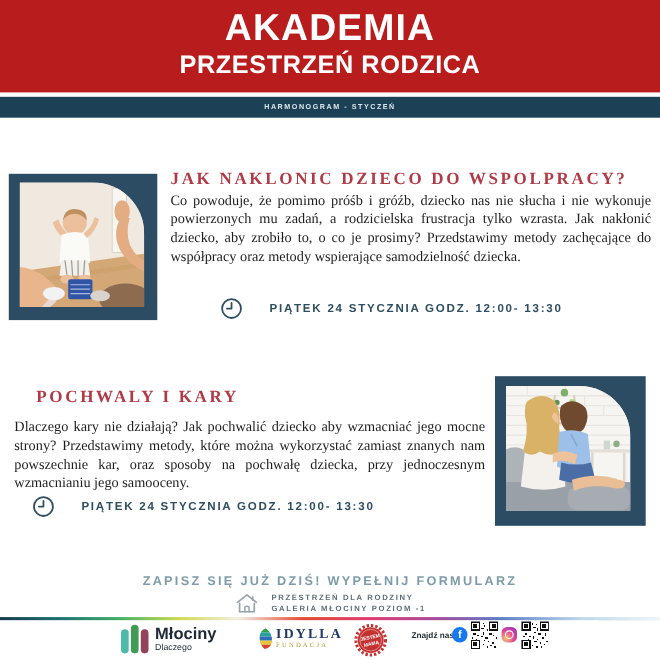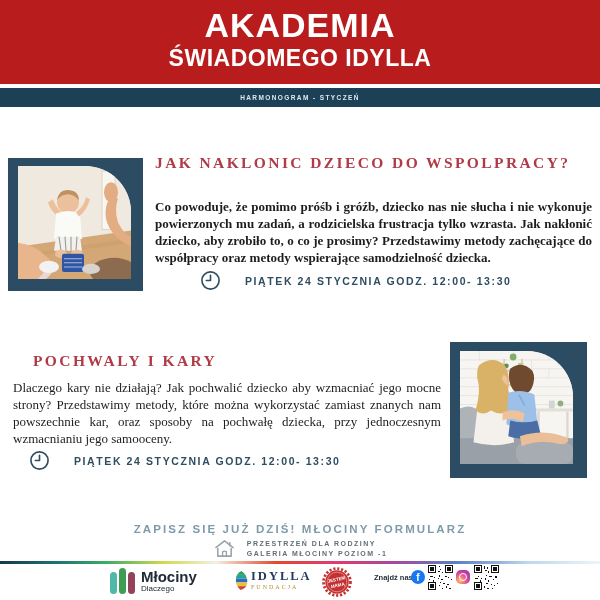--- a/index.html
+++ b/index.html
@@ -24,21 +24,21 @@
   .p2{left:450px;top:342px;width:137px;height:136px;}
   .p2 .photo{left:10px;top:9px;right:14px;bottom:14px;}
 
   
   .sec-title{position:absolute;font-family:"Liberation Serif",serif;font-weight:bold;
              color:#B13A47;font-size:15.5px;letter-spacing:2.4px;white-space:nowrap;}
   .t1{left:155px;top:154px;}
   .t2{left:13px;top:352px;margin-left:20px;}
   .sec-body{position:absolute;font-family:"Liberation Serif",serif;font-size:13px;
             line-height:17px;color:#1d1d1d;text-align:justify;}
-  .b1{left:155px;top:198px;width:437px;font-weight:bold;}
+  .b1{left:155px;top:173px;width:437px;}
   .b2{left:13px;top:379px;width:428px;}
 
   .schedule{position:absolute;display:flex;align-items:center;gap:24px;color:#2E4D60;
             font-weight:bold;font-size:10.5px;letter-spacing:1.6px;white-space:nowrap;}
   .s1{left:200px;top:270px;}
   .s2{left:29px;top:450px;}
   .clock{width:21px;height:21px;flex:0 0 auto;}
 
   
   .cta{position:absolute;top:523px;left:0;width:600px;text-align:center;color:#7E9BAA;
@@ -79,21 +79,21 @@
   .qr2{left:474px;top:1px;}
   .qr svg{width:100%;height:100%;}
 </style>
 </head>
 <body>
 
 <div class="canvas">
 
   <div class="hero">
     <div class="hero-title">AKADEMIA</div>
-    <div class="hero-subtitle">ŚWIADOMEGO IDYLLA</div>
+    <div class="hero-subtitle">PRZESTRZEŃ RODZICA</div>
   </div>
   <div class="band">
     <span>HARMONOGRAM - STYCZEŃ</span>
   </div>
 
   <div class="photo-card p1">
     <div class="photo">
       <svg viewBox="0 0 113 112" preserveAspectRatio="none">
         <rect width="113" height="112" fill="#efe9df"></rect>
         <rect x="84" y="5" width="13" height="58" fill="#f8f6f1" stroke="#dcd5c8" stroke-width="1"></rect>
@@ -175,21 +175,21 @@
         <path d="M50,42 Q64,38 77,44 L80,72 Q64,80 48,74 Z" fill="#9cc0e8"></path>
         <path d="M61,44 l6,11" stroke="#7fa8d4" stroke-width="1.4" fill="none"></path>
         <path d="M44,62 Q56,57 67,63 L65,72 Q54,66 44,70 Z" fill="#eec39c"></path>
         <path d="M52,70 Q66,74 80,70 L84,86 Q66,92 50,86 Z" fill="#4b6da6"></path>
         <path d="M62,86 Q84,79 104,85 Q110,88 104,94 Q82,89 64,96 Z" fill="#eabf97"></path>
         <ellipse cx="106" cy="90" rx="6" ry="4" fill="#eabf97"></ellipse>
       </svg>
     </div>
   </div>
 
-  <div class="cta">ZAPISZ SIĘ JUŻ DZIŚ! MŁOCINY FORMULARZ</div>
+  <div class="cta">ZAPISZ SIĘ JUŻ DZIŚ! WYPEŁNIJ FORMULARZ</div>
   <div class="venue">
     <svg viewBox="0 0 24 22">
       <path d="M3,10 L12,3 L21,10" fill="none" stroke="#98a2a8" stroke-width="1.6" stroke-linecap="round" stroke-linejoin="round"></path>
       <path d="M5,11 V19 H19 V11" fill="none" stroke="#98a2a8" stroke-width="1.6" stroke-linecap="round" stroke-linejoin="round"></path>
       <path d="M10,19 V14.5 Q12,13 14,14.5 V19" fill="none" stroke="#98a2a8" stroke-width="1.4" stroke-linecap="round"></path>
       <path d="M17.5,5 V8" stroke="#98a2a8" stroke-width="1.6" stroke-linecap="round"></path>
     </svg>
     <div class="venue-lines">
       <div>PRZESTRZEŃ DLA RODZINY</div>
       <div>GALERIA MŁOCINY POZIOM -1</div>

